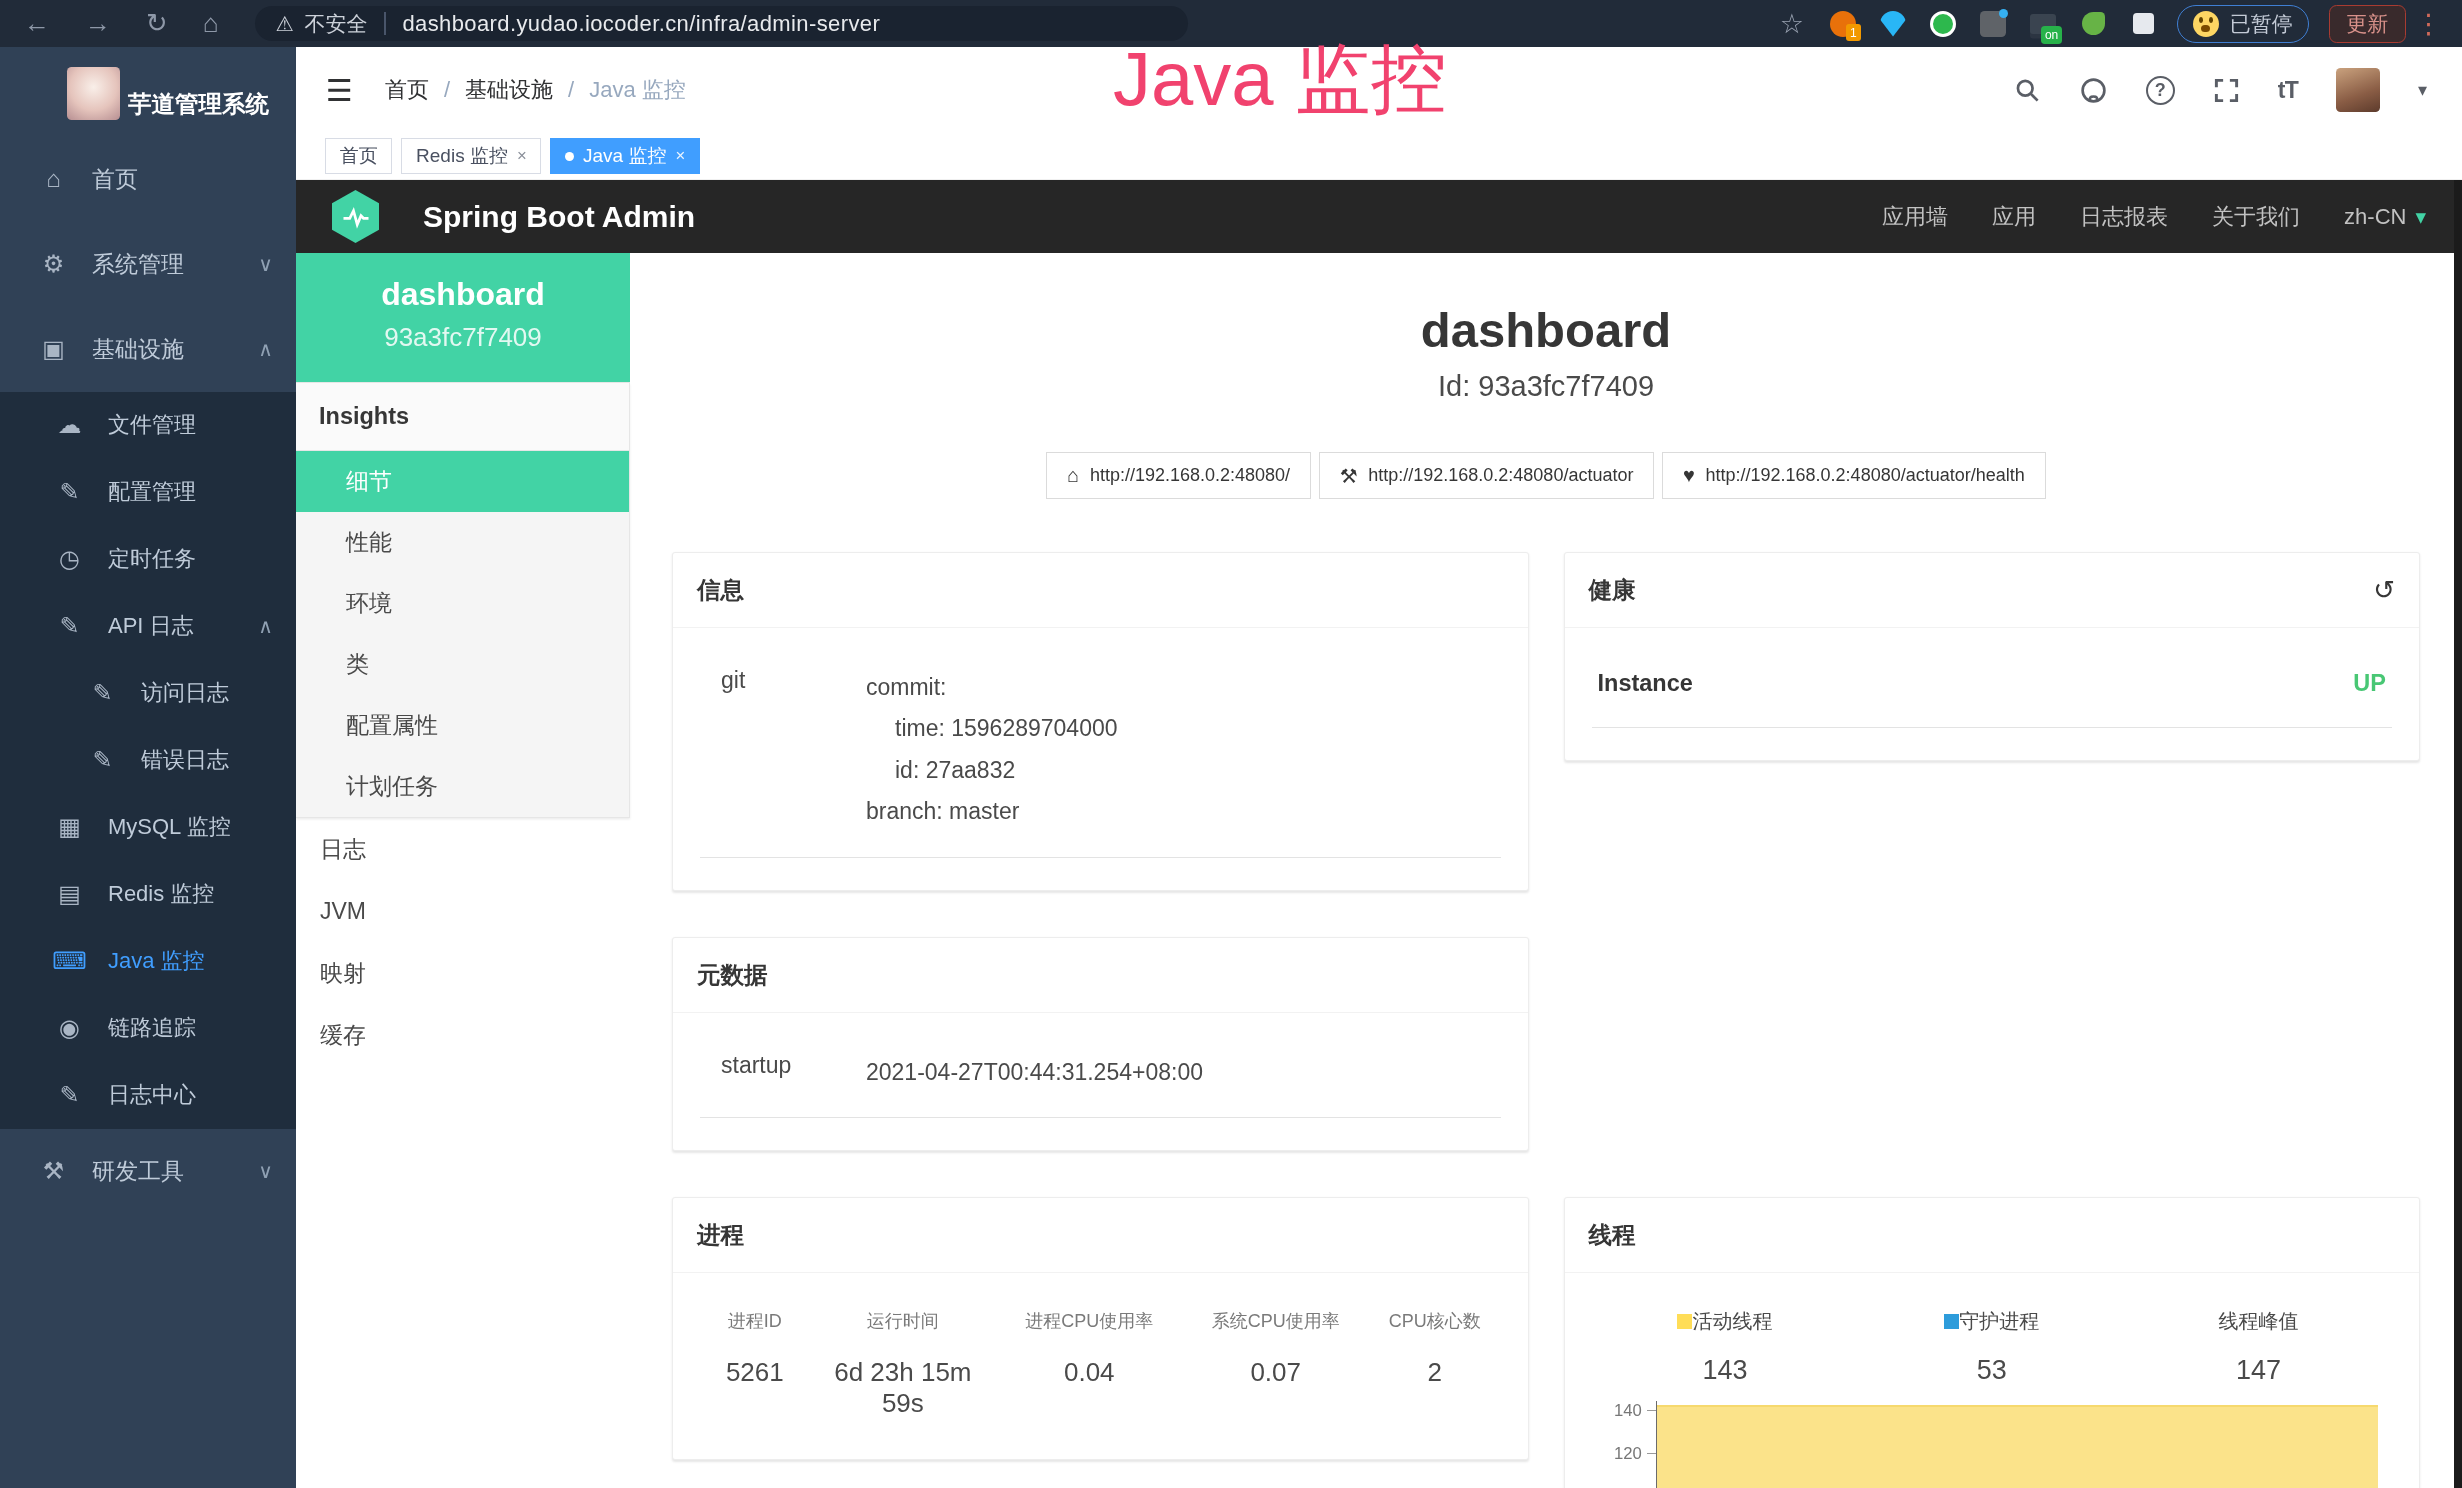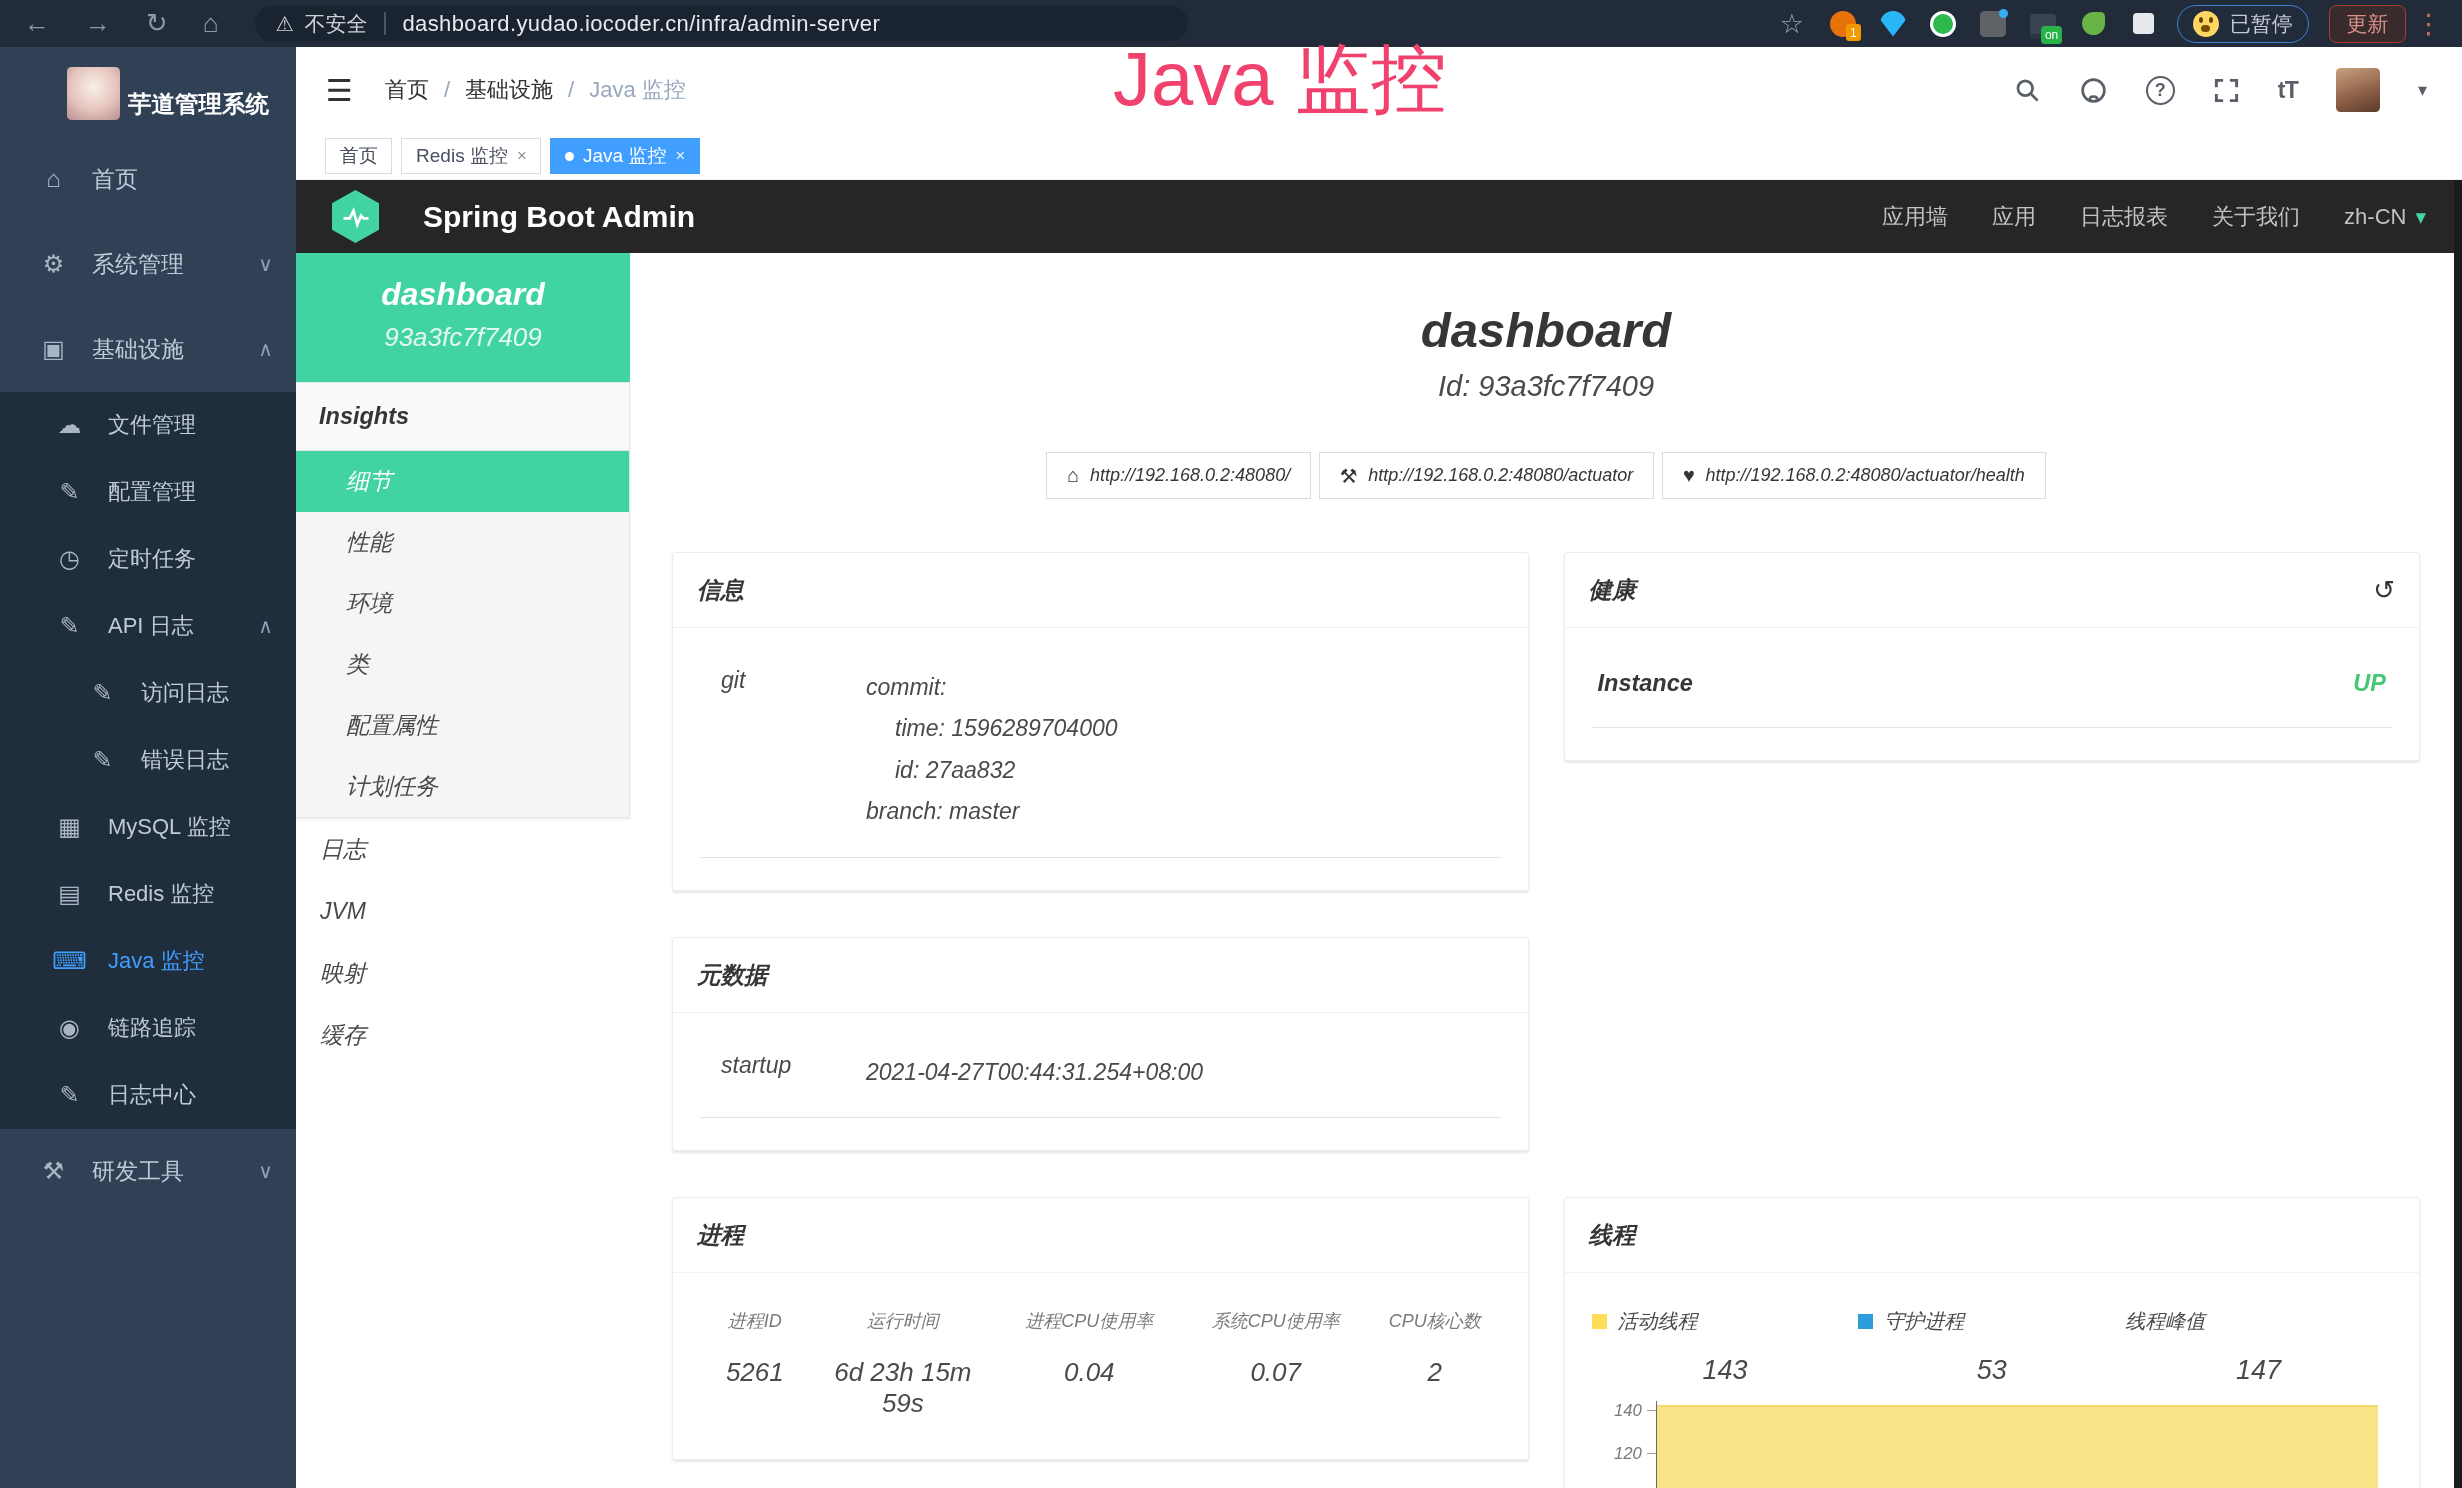--- a/index.html
+++ b/index.html
@@ -105,21 +105,21 @@
     padding:0 36px; flex:none;gap:23px; }
   .hex { width:47px; height:53px; background:#42d3a5;
     clip-path:polygon(50% 0,100% 25%,100% 75%,50% 100%,0 75%,0 25%);
     display:flex; align-items:center; justify-content:center; flex:none; }
   .brand { color:#fff; font-size:30px; font-weight:bold; margin-left:21px; }
   .sba-nav { margin-left:auto; display:flex; align-items:center; gap:44px;
     font-size:22px; color:#c2c2c2; }
   .locale { display:flex; align-items:center; gap:9px; }
   .locale .lcaret { color:#42d3a5; font-size:21px; font-weight:bold; }
 
-  .sba-body { flex:1; display:flex; min-height:0;font-style:italic; }
+  .sba-body { flex:1; display:flex; min-height:0; }
   .sba-side { width:334px; flex:none; }
   .instance-card { background:#42d3a5; color:#fff; text-align:center; padding:23px 7.6px 29px; }
   .inst-name { font-size:32px; font-weight:bold; }
   .inst-id { font-size:26px; opacity:.85; margin-top:9px; }
   .insights-box { background:#f5f5f5; border:0.8px solid #e6e6e6; border-left:none;
     box-shadow:0 1.5px 2.3px rgba(10,10,10,.08); }
   .insights-head { padding:20px 23px; font-size:23.5px; font-weight:bold; color:#363636;
     border-bottom:0.8px solid #e6e6e6; background:#fafafa; }
   .ins-item { height:61px; display:flex; align-items:center; padding-left:50px;
     font-size:23px; color:#4a4a4a; }
@@ -152,21 +152,21 @@
   .health-row { display:flex; justify-content:space-between; align-items:center;
     border-bottom:1.5px solid #e3e3e3; padding:12px 6px 30px; }
   .health-row .hk { font-size:23.5px; color:#363636; font-weight:600; }
   .health-row .up { font-size:23.5px; font-weight:bold; color:#48c774; }
   .proc-grid { display:grid; grid-template-columns:1fr 1.7fr 1.7fr 1.7fr 1.2fr;
     text-align:center; row-gap:24px; padding:6px 0 7.6px; }
   .ph { font-size:18px; color:#7a7a7a; }
   .pv { font-size:26px; color:#4a4a4a; }
   .legend-grid { display:grid; grid-template-columns:1fr 1fr 1fr; text-align:center;
     row-gap:20px; padding-top:4.6px; }
-  .lg { display:flex; align-items:center; gap:11px;
+  .lg { display:flex; align-items:center; justify-content:center; gap:0;
     font-size:20px; color:#4a4a4a; }
   .sq { width:15px; height:15px; flex:none; }
   .sq.yellow { background:#ffdd57; } .sq.blue { background:#2d9cdb; }
   .lv { font-size:27px; color:#4a4a4a; }
   .chart { display:flex; margin-top:15px; height:258px; }
   .yaxis { width:64px; position:relative; flex:none; }
   .ytick { position:absolute; right:13.7px; height:20px; display:flex; align-items:center;
     font-size:16.7px; color:#777; }
   .ydash { position:absolute; right:0; width:9px; height:1.5px; background:#9a9a9a; }
   .plot { flex:1; position:relative; border-left:1.5px solid #6b6b6b; margin-right:13.7px; }

